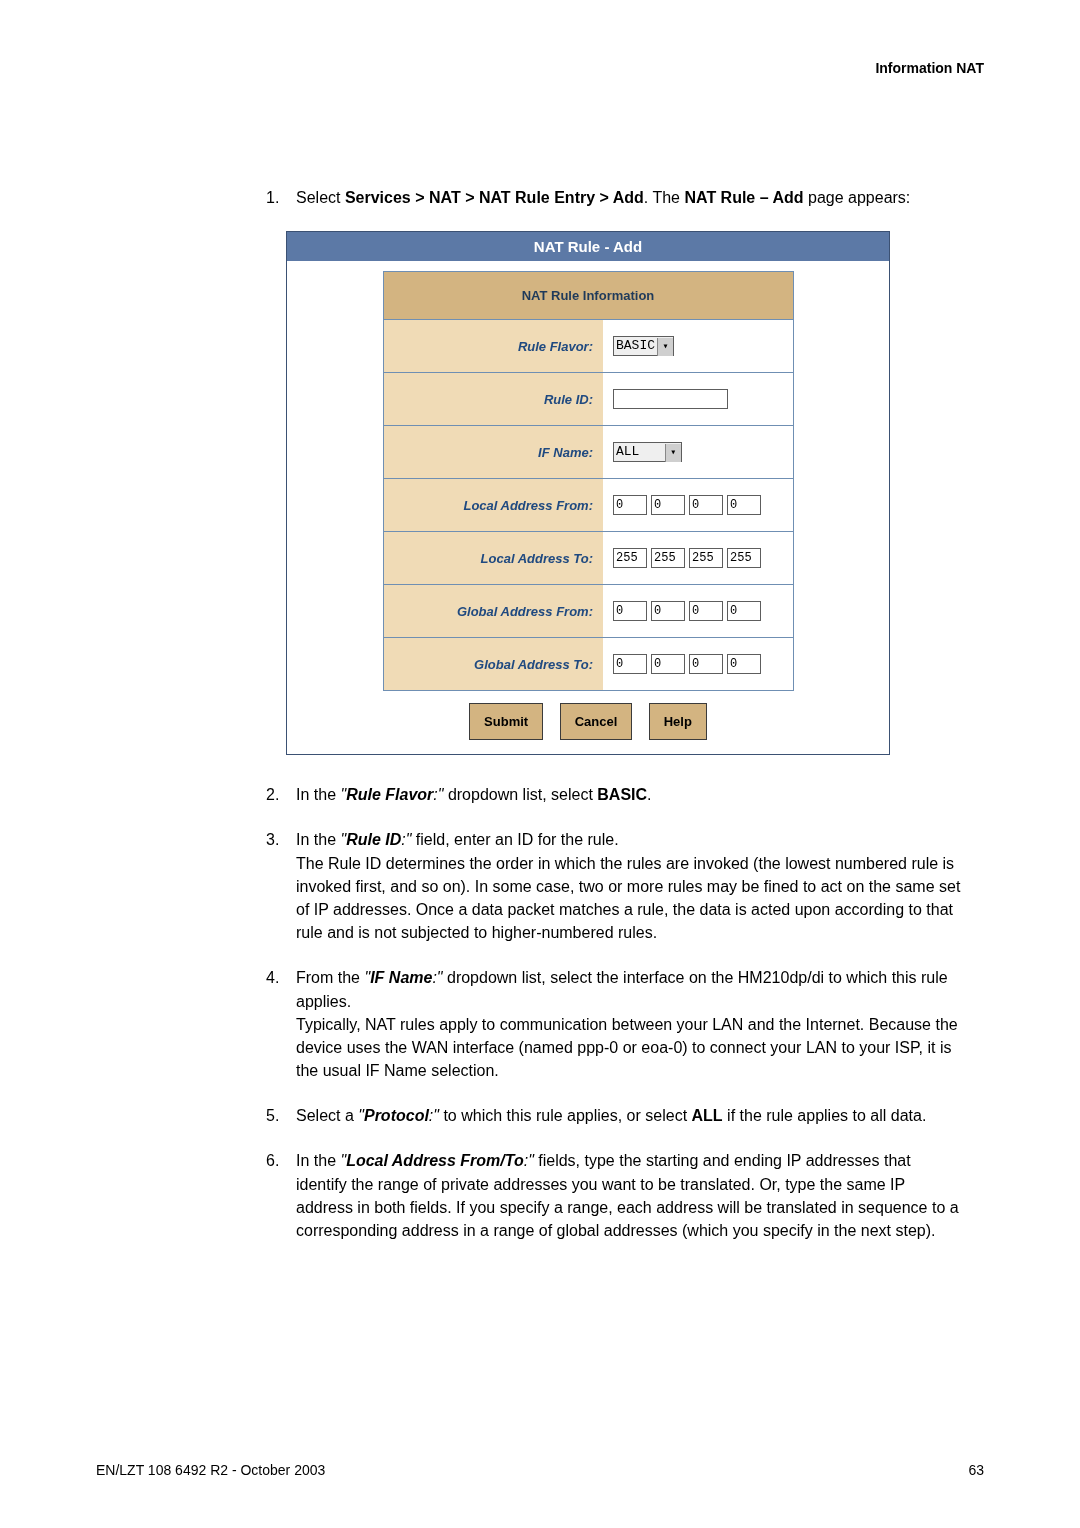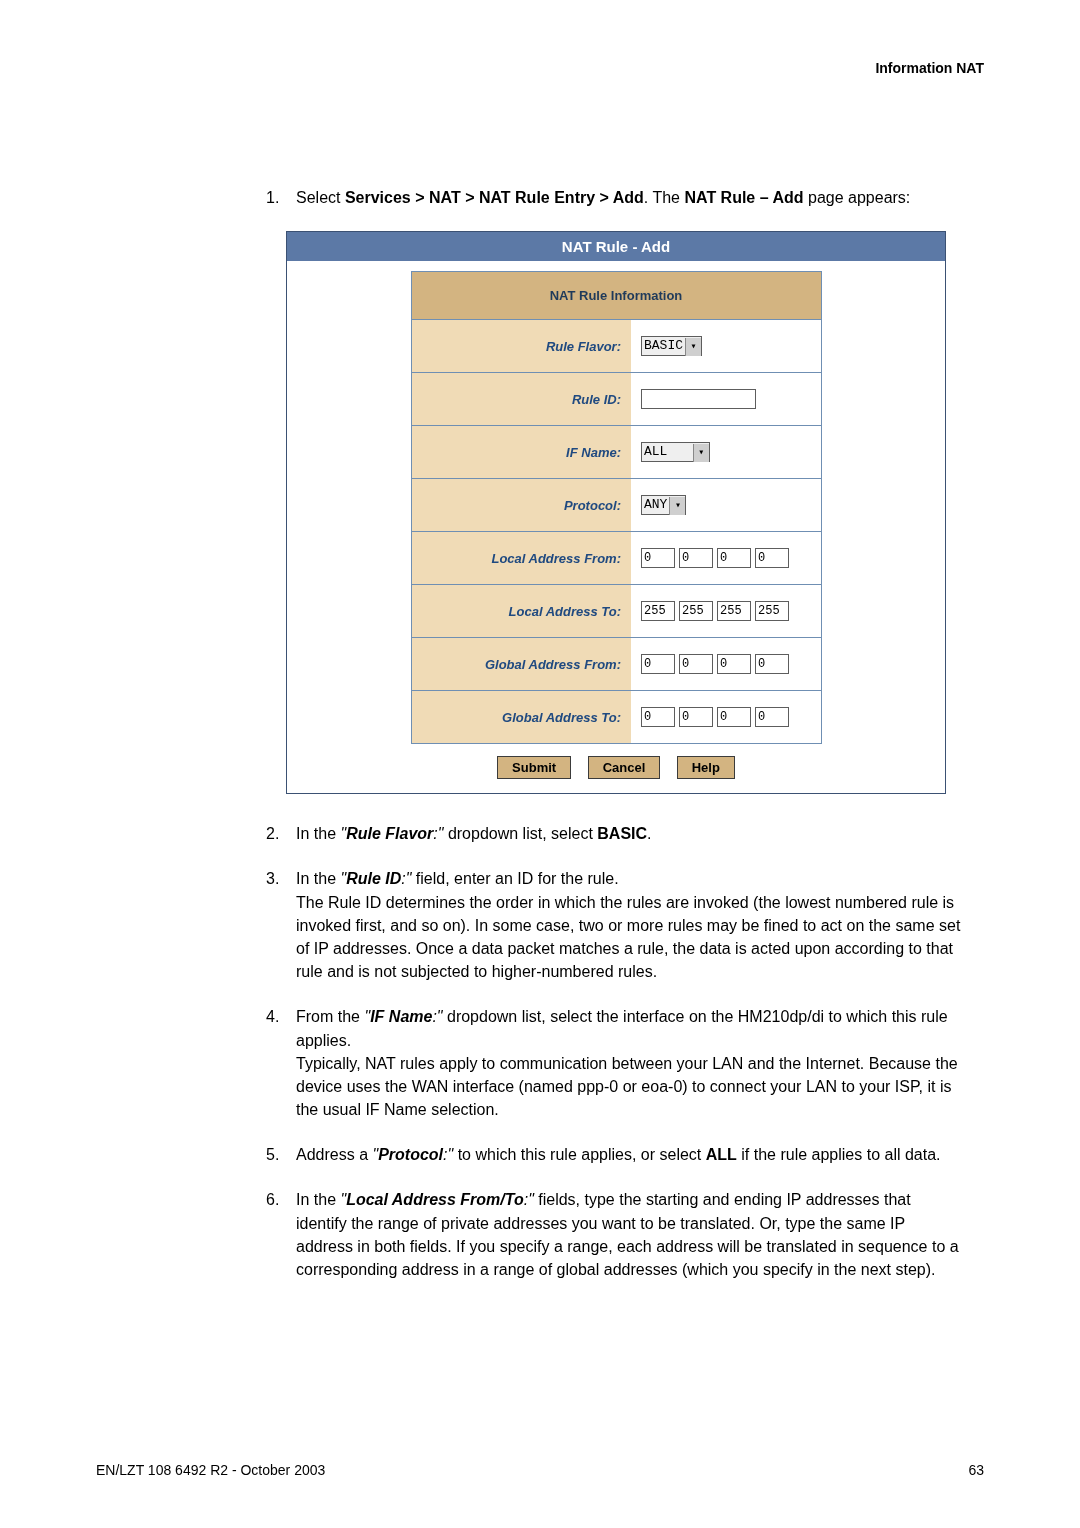--- a/index.html
+++ b/index.html
@@ -35,21 +35,21 @@
   .step-body { flex: 1; }
   .bold { font-weight: bold; }
   .ital { font-style: italic; }
   .bolditalic { font-weight: bold; font-style: italic; }
 
   
   .form-capture {
     border: 1px solid #3b5173;
     background: #5c79a6;
     margin: 12px 0 28px 20px;
-    width: 660px;
+    width: 604px;
   }
   .form-title {
     text-align: center;
     color: #ffffff;
     font-weight: bold;
     font-size: 15px;
     padding: 6px 0;
     font-family: Verdana, Arial, sans-serif;
   }
   .form-inner {
@@ -124,21 +124,21 @@
     margin-right: 4px;
     vertical-align: middle;
   }
   .btn-row { text-align: center; padding-top: 12px; }
   .fbtn {
     display: inline-block;
     border: 1px solid #3b3b3b;
     background: #d3b481;
     font-weight: bold;
     font-size: 13px;
-    padding: 3px 14px;
+    padding: 10px 14px;
     margin: 0 6px;
     font-family: Verdana, Arial, sans-serif;
     color: #000;
   }
 
   .footer {
     position: absolute;
     bottom: 50px;
     left: 96px;
     right: 96px;
@@ -179,26 +179,20 @@
           <td class="label-cell">Rule ID:</td>
           <td class="value-cell"><span class="fake-input empty"></span></td>
         </tr>
         <tr>
           <td class="label-cell">IF Name:</td>
           <td class="value-cell">
             <span class="fake-select"><span>ALL</span>&nbsp;&nbsp;&nbsp;<span class="arrow">▾</span></span>
           </td>
         </tr>
         <tr>
-          <td class="label-cell">Protocol:</td>
-          <td class="value-cell">
-            <span class="fake-select"><span>ANY</span><span class="arrow">▾</span></span>
-          </td>
-        </tr>
-        <tr>
           <td class="label-cell">Local Address From:</td>
           <td class="value-cell">
             <span class="ip-box">0</span><span class="ip-box">0</span><span class="ip-box">0</span><span class="ip-box">0</span>
           </td>
         </tr>
         <tr>
           <td class="label-cell">Local Address To:</td>
           <td class="value-cell">
             <span class="ip-box">255</span><span class="ip-box">255</span><span class="ip-box">255</span><span class="ip-box">255</span>
           </td>
@@ -244,21 +238,21 @@
     <div class="step-num">4.</div>
     <div class="step-body">
       <span>From the </span><span class="ital">"</span><span class="bolditalic">IF Name</span><span class="ital">:"</span><span> dropdown list, select the interface on the HM210dp/di to which this rule applies.</span><br>
       <span>Typically, NAT rules apply to communication between your LAN and the Internet. Because the device uses the WAN interface (named ppp-0 or eoa-0) to connect your LAN to your ISP, it is the usual IF Name selection.</span>
     </div>
   </div>
 
   <div class="step">
     <div class="step-num">5.</div>
     <div class="step-body">
-      <span>Address a </span><span class="ital">"</span><span class="bolditalic">Protocol</span><span class="ital">:"</span><span> to which this rule applies, or select </span><span class="bold">ALL</span><span> if the rule applies to all data.</span>
+      <span>Select a </span><span class="ital">"</span><span class="bolditalic">Protocol</span><span class="ital">:"</span><span> to which this rule applies, or select </span><span class="bold">ALL</span><span> if the rule applies to all data.</span>
     </div>
   </div>
 
   <div class="step">
     <div class="step-num">6.</div>
     <div class="step-body">
       <span>In the </span><span class="ital">"</span><span class="bolditalic">Local Address From/To</span><span class="ital">:"</span><span> fields, type the starting and ending IP addresses that identify the range of private addresses you want to be translated. Or, type the same IP address in both fields. If you specify a range, each address will be translated in sequence to a corresponding address in a range of global addresses (which you specify in the next step).</span>
     </div>
   </div>
 

